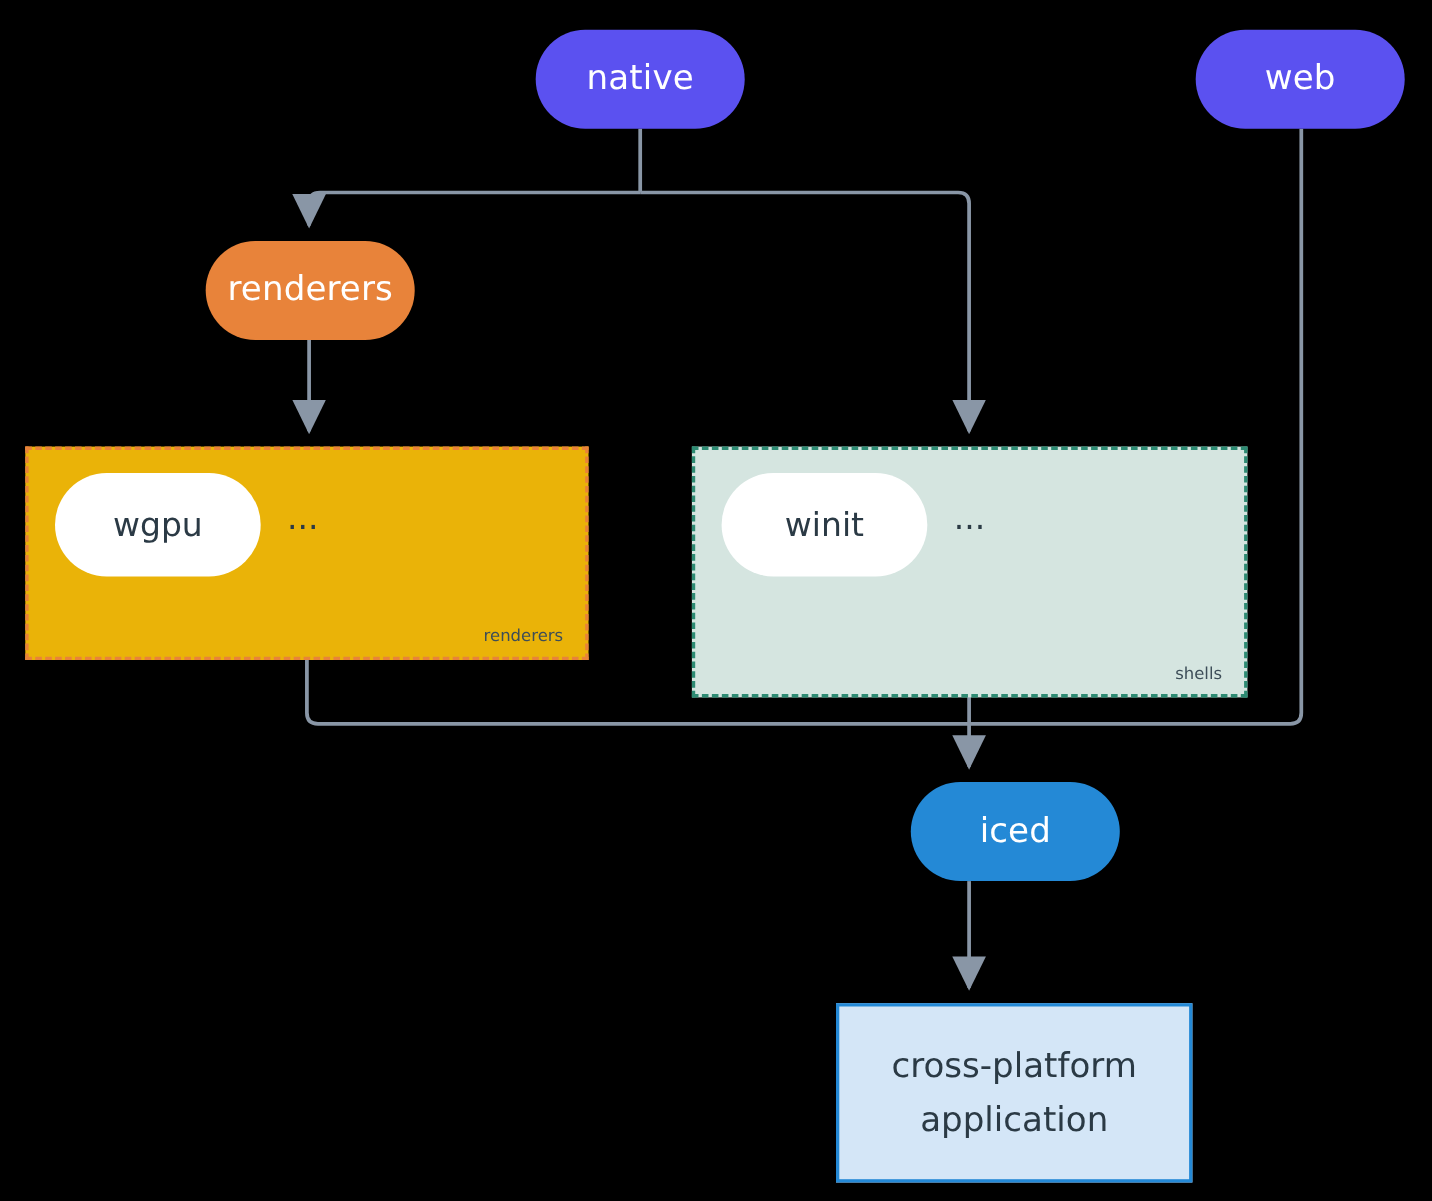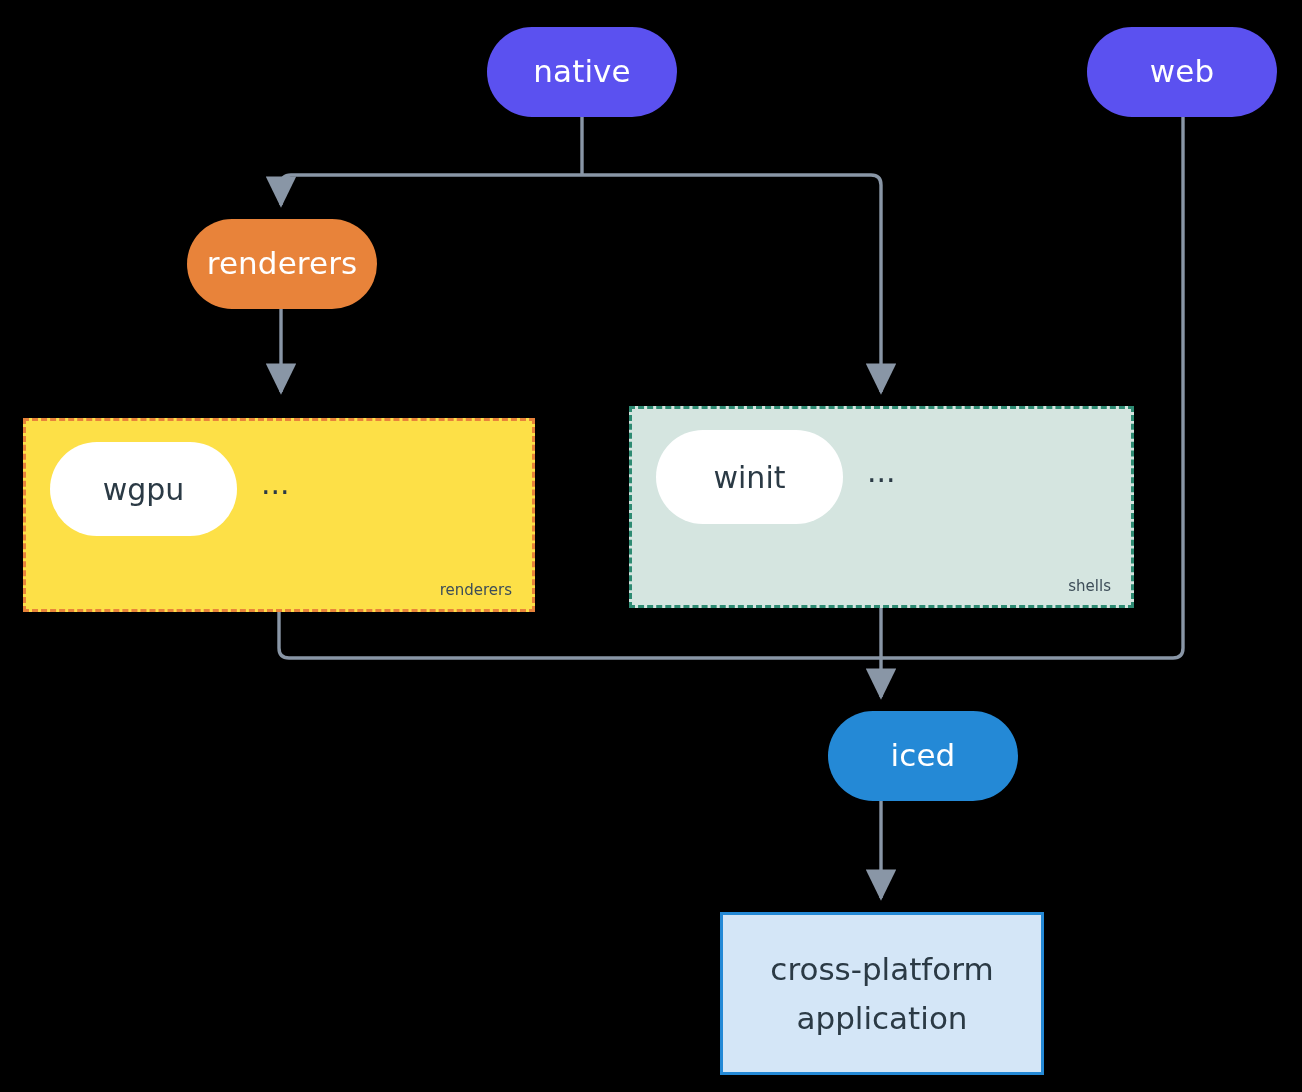--- a/index.html
+++ b/index.html
@@ -55,26 +55,25 @@
     left: 828px; top: 711px; width: 190px; height: 90px;
     background: #2489d6;
   }
   
   .group-box {
     position: absolute;
     box-sizing: border-box;
   }
   .group-renderers {
     left: 23px; top: 406px; width: 512px; height: 194px;
-    background: #fde047;
+    background: #eab308;
     border: 3px dashed #e8833a;
-    margin-top: 12px;
   }
   .group-shells {
-    left: 629px; top: 406px; width: 505px; height: 202px;
+    left: 629px; top: 406px; width: 505px; height: 228px;
     background: #d5e5e0;
     border: 3px dashed #2e8b73;
   }
   .group-items {
     position: absolute;
     left: 0; top: 21px;
     display: flex;
     align-items: center;
     gap: 24px;
     padding-left: 24px;
@@ -100,21 +99,21 @@
   }
   .group-label {
     position: absolute;
     right: 20px;
     bottom: 10px;
     color: #3d4d58;
     font-size: 15px;
   }
   
   .node-app {
-    left: 720px; top: 912px; width: 324px; height: 163px;
+    left: 760px; top: 912px; width: 324px; height: 163px;
     background: #d4e6f7;
     border: 3px solid #2489d6;
     color: #2b3a45;
     font-size: 31px;
     flex-direction: column;
     line-height: 1.55;
   }
 </style>
 </head>
 <body>

